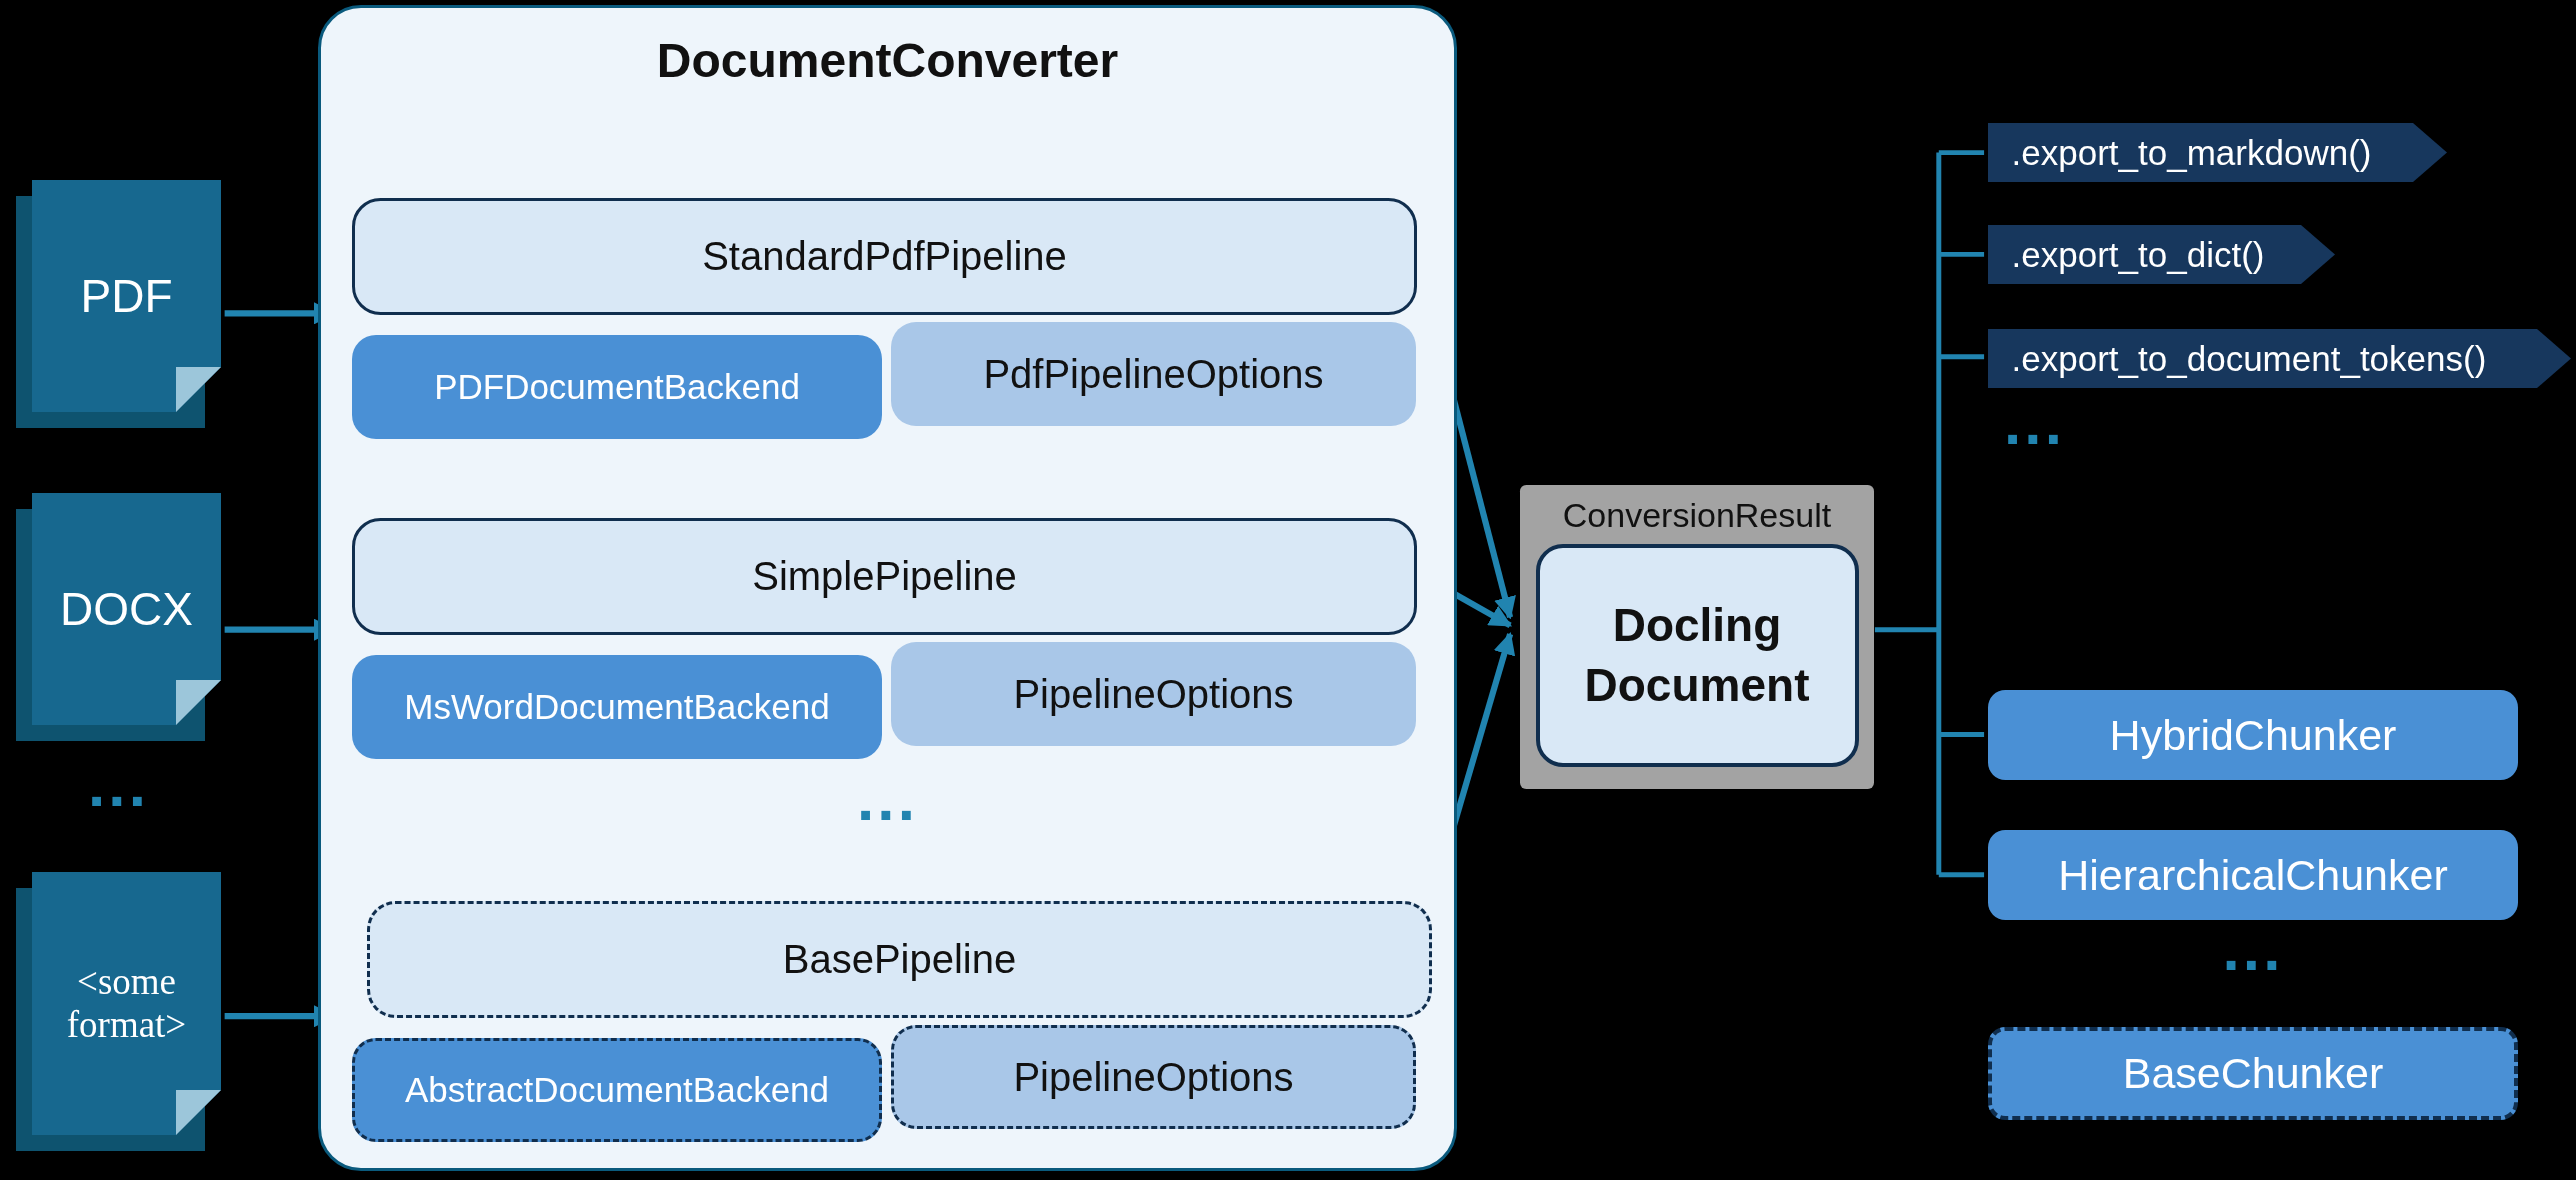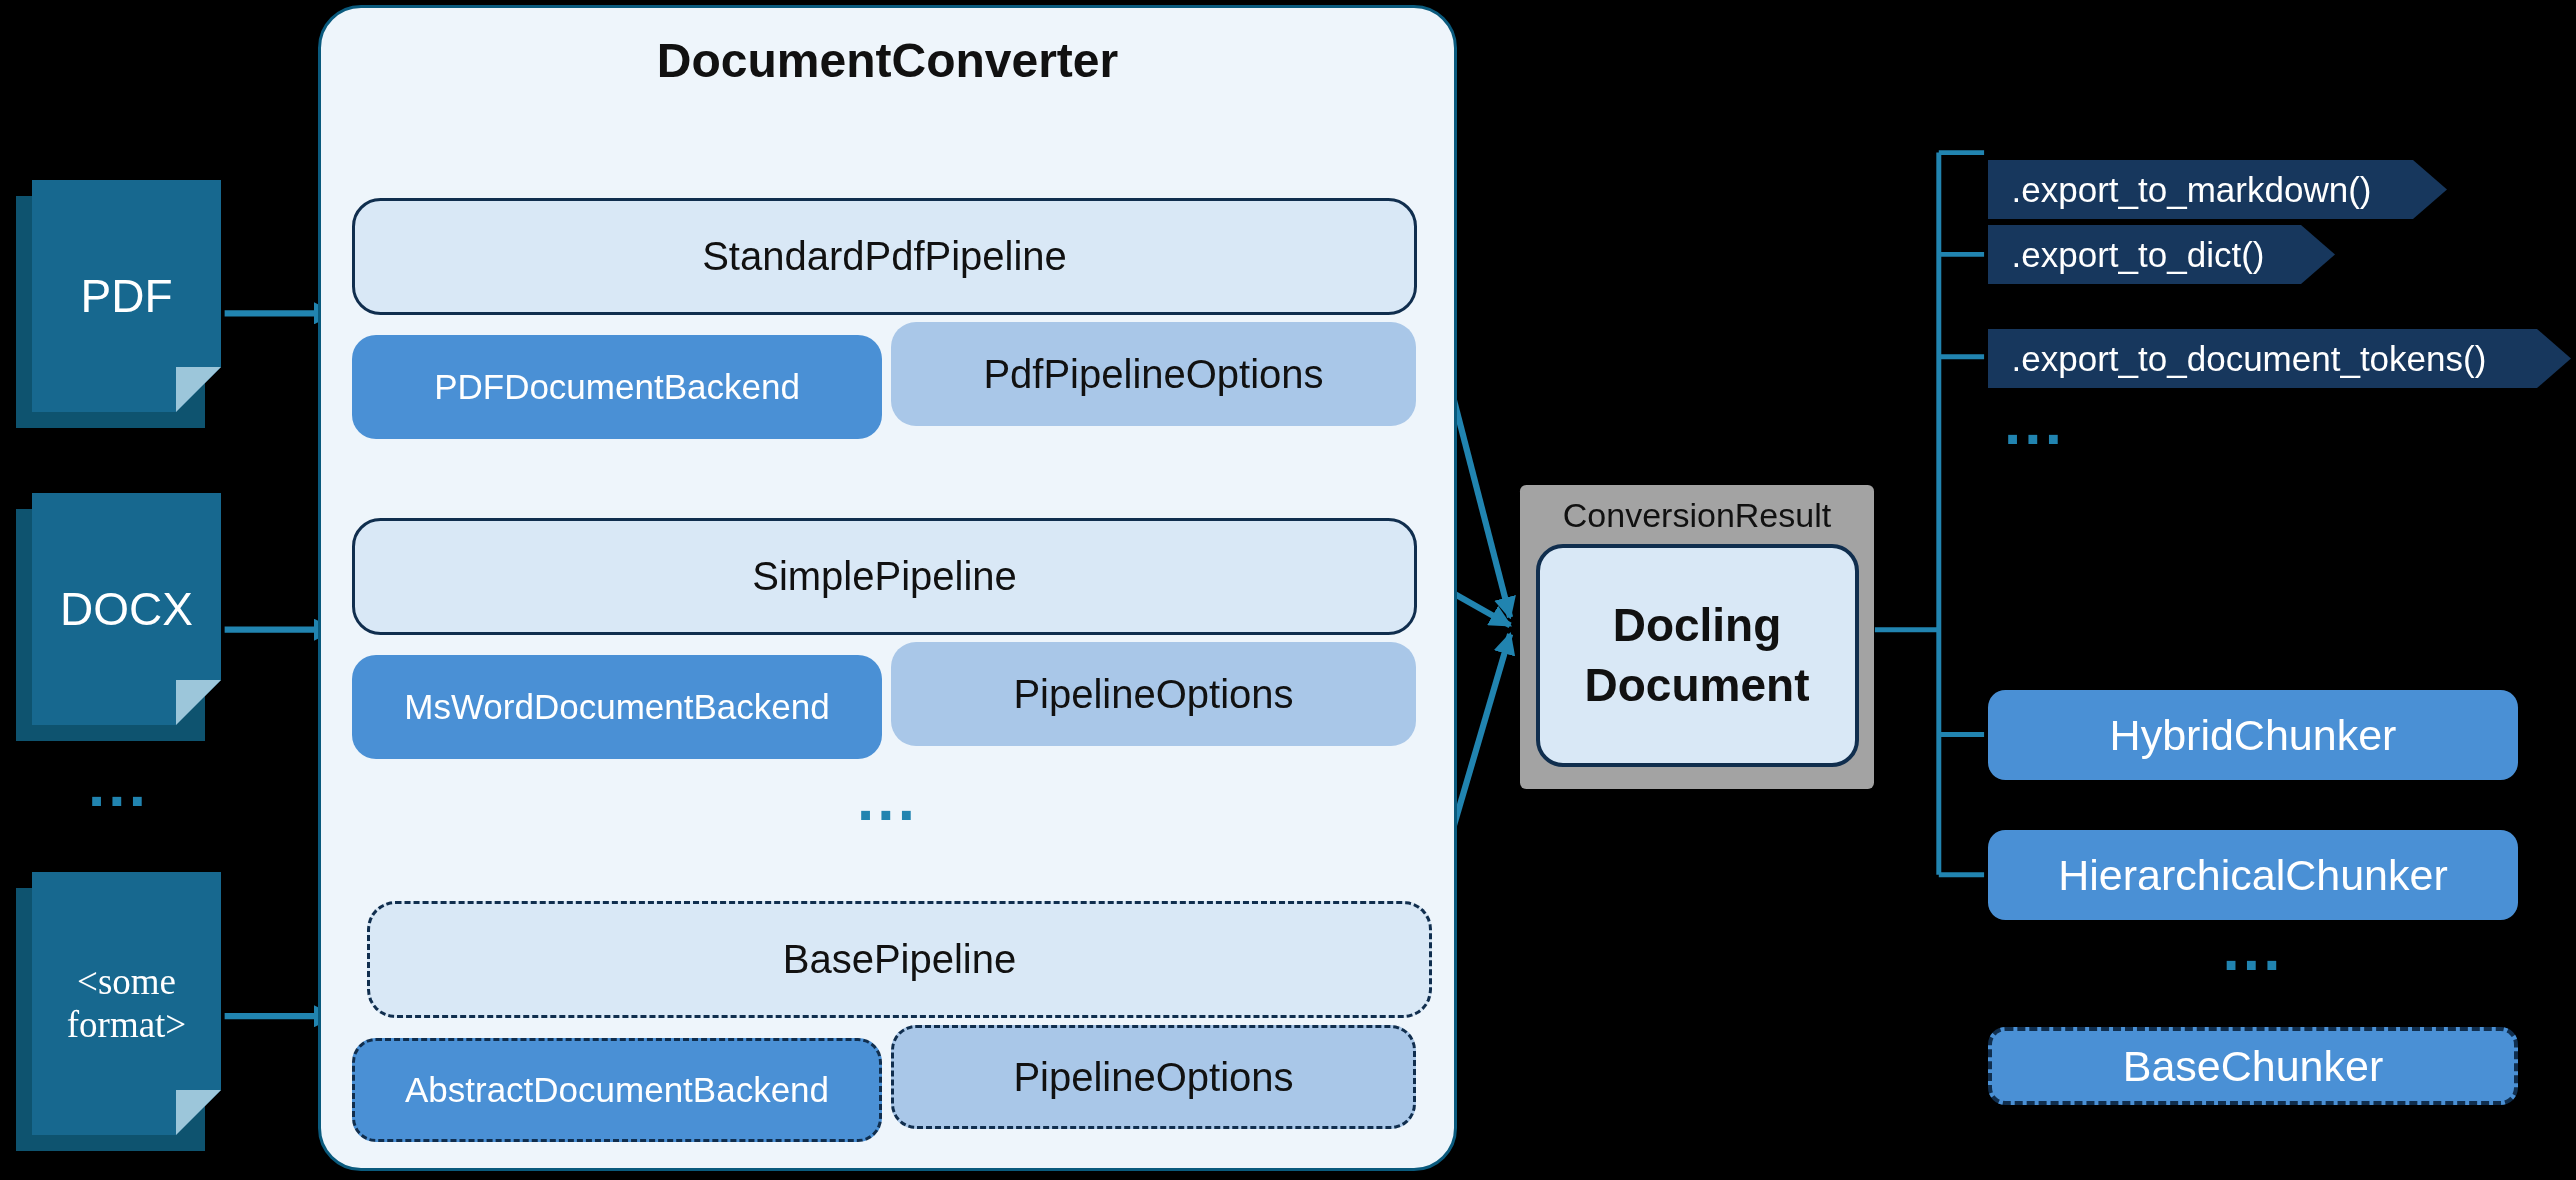--- a/index.html
+++ b/index.html
@@ -77,21 +77,21 @@
             color:var(--text-light,#fff); display:flex; align-items:center;
             padding-left:23.6px; font-size:35px;
             clip-path:polygon(0 0, calc(100% - 34px) 0, 100% 50%, calc(100% - 34px) 100%, 0 100%); }
   .exports-dots { left:1988px; top:392px; width:93px; }
 
   
   .chunker { left:1988px; width:530px; height:90px;
              background:var(--mid-blue,#4a90d5); border-radius:17.4px;
              display:flex; align-items:center; justify-content:center;
              font-size:43px; color:var(--text-light,#fff); }
-  .chunker.dashed { border:4.3px dashed var(--navy,#102e4e); height:78px; }
+  .chunker.dashed { border:4.3px dashed var(--navy,#102e4e); height:93px; }
   .chunker-dots { left:1988px; top:918px; width:530px; }
 </style>
 </head>
 <body>
 
 <div class="stage">
 
   <svg class="connectors" width="2576" height="1180" viewBox="0 0 4152 1902">
     <defs>
       <marker id="ah" viewBox="0 0 10 10" refX="9" refY="5" markerWidth="3.6" markerHeight="3.6" orient="auto">
@@ -160,21 +160,21 @@
       <div class="options">PipelineOptions</div>
     </div>
   </div>
 
   <div class="result">
     <div class="result-label">ConversionResult</div>
     <div class="docling-doc">Docling
 Document</div>
   </div>
 
-  <div class="banner" style="top:123px; width:459px;margin-top:37px;">.export_to_markdown()</div>
+  <div class="banner" style="top:123px; width:459px;">.export_to_markdown()</div>
   <div class="banner" style="top:225px; width:347px;">.export_to_dict()</div>
   <div class="banner" style="top:329px; width:583px;">.export_to_document_tokens()</div>
   <div class="dots exports-dots">...</div>
 
   <div class="chunker" style="top:690px;">HybridChunker</div>
   <div class="chunker" style="top:830px;">HierarchicalChunker</div>
   <div class="dots chunker-dots">...</div>
   <div class="chunker dashed" style="top:1027px;">BaseChunker</div>
 
 </div>

